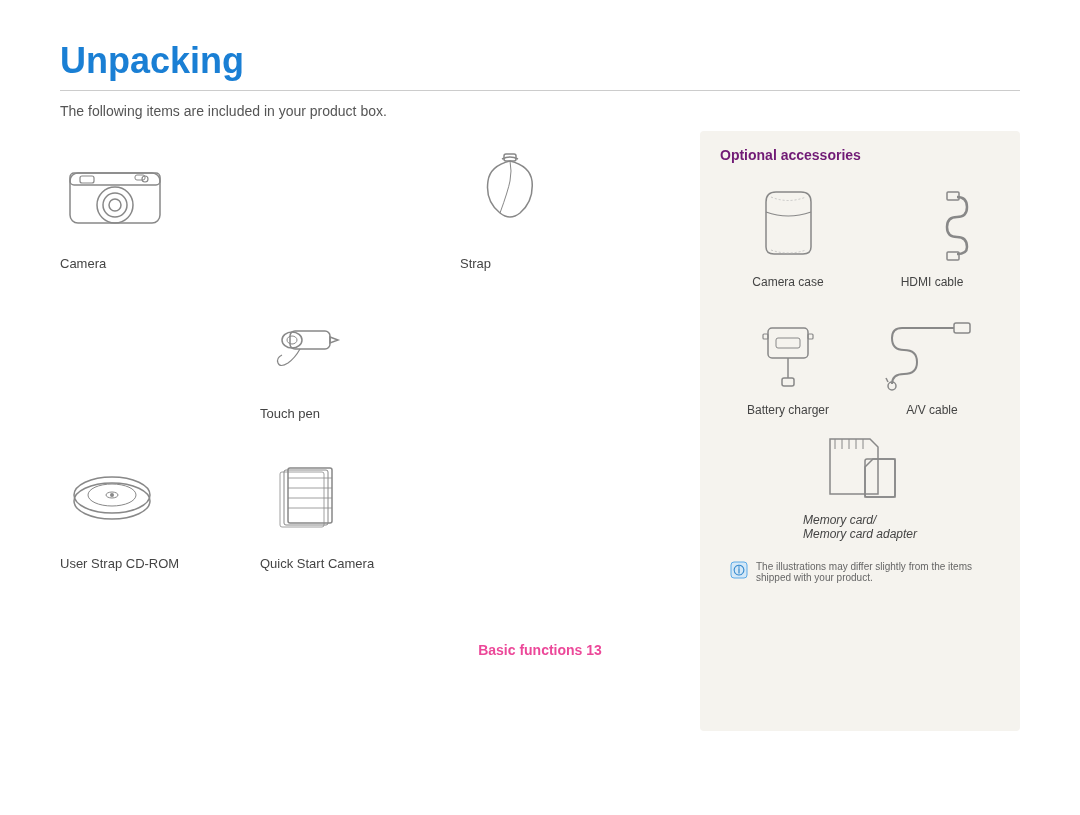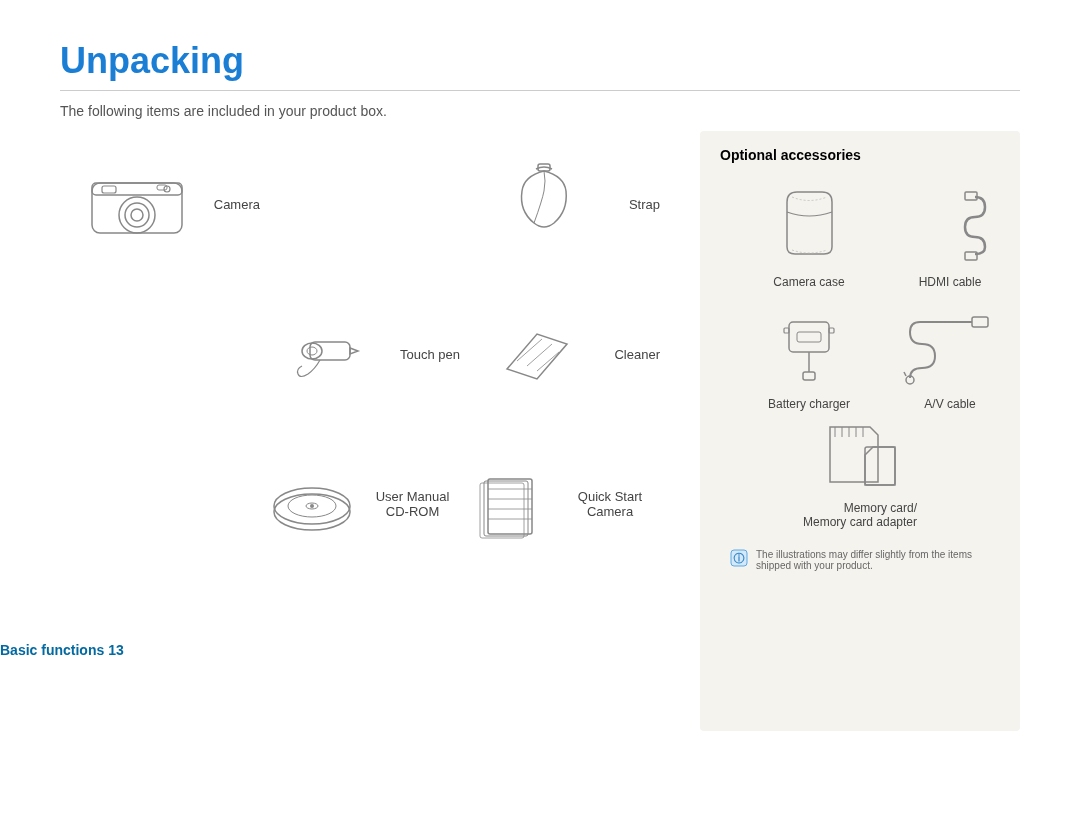--- a/index.html
+++ b/index.html
@@ -46,22 +46,22 @@
 
     .items-grid {
       display: grid;
       grid-template-columns: 200px 200px 200px;
       grid-template-rows: repeat(4, 150px);
       flex: 0 0 620px;
     }
 
     .item-cell {
       display: flex;
-      flex-direction: row;
-      align-items: center;
+      flex-direction: column;
+      align-items: flex-start;
       justify-content: flex-end;
       padding-bottom: 10px;
     }
 
     .item-icon {
       flex: 1;
       display: flex;
       align-items: center;
       justify-content: center;
     }
@@ -77,28 +77,28 @@
       flex: 1;
       background: #f5f3ee;
       border-radius: 4px;
       padding: 16px 20px;
       position: relative;
     }
 
     .optional-title {
       font-size: 14px;
       font-weight: bold;
-      color: #000000;
+      color: #701a75;
       margin-bottom: 10px;
     }
 
     .opt-grid {
       display: grid;
-      grid-template-columns: 1fr;
-      gap: 2px;
+      grid-template-columns: 1fr 1fr;
+      gap: 8px;
     }
 
     .opt-item {
       display: flex;
       flex-direction: column;
       align-items: center;
       justify-content: flex-end;
       min-height: 120px;
       padding-bottom: 4px;
     }
@@ -135,22 +135,23 @@
       width: 18px;
       height: 18px;
       flex-shrink: 0;
     }
 
     .footer {
       position: absolute;
       bottom: 20px;
       left: 0;
       right: 0;
+      text-align: center;
       font-size: 12px;
-      color: #0369a1;
+      color: #ec4899;
     }
 
     .footer span {
       font-weight: bold;
       font-size: 14px;
     }
 
     
     svg { display: block; }
 
@@ -212,47 +213,35 @@
             <ellipse cx="32" cy="37" rx="5" ry="4" fill="none" stroke="#888" stroke-width="1"></ellipse>
 
             <polygon points="70,34 78,37 70,40" fill="none" stroke="#888" stroke-width="1.5"></polygon>
 
             <path d="M40 46 Q35 55 28 60 Q20 65 18 60 Q16 55 22 52" fill="none" stroke="#888" stroke-width="1.2"></path>
           </svg>
         </div>
         <div class="item-label">Touch pen</div>
       </div>
 
-      <div class="item-cell">
-        <div class="item-icon">
-          <svg width="100" height="75" viewBox="0 0 100 75">
-
-            <polygon points="20,55 50,20 80,30 50,65" fill="none" stroke="#888" stroke-width="1.5"></polygon>
-            <line x1="30" y1="47" x2="55" y2="25" stroke="#888" stroke-width="0.8"></line>
-            <line x1="40" y1="52" x2="65" y2="30" stroke="#888" stroke-width="0.8"></line>
-            <line x1="50" y1="57" x2="72" y2="38" stroke="#888" stroke-width="0.8"></line>
-          </svg>
-        </div>
-        <div class="item-label">Cleaner</div>
-      </div>
 
       <div class="item-cell"></div>
 
       <div class="item-cell">
         <div class="item-icon">
           <svg width="105" height="75" viewBox="0 0 105 75">
 
             <ellipse cx="52" cy="48" rx="38" ry="18" fill="none" stroke="#888" stroke-width="1.5"></ellipse>
             <ellipse cx="52" cy="42" rx="38" ry="18" fill="none" stroke="#888" stroke-width="1.5"></ellipse>
             <ellipse cx="52" cy="42" rx="24" ry="11" fill="none" stroke="#888" stroke-width="1"></ellipse>
             <ellipse cx="52" cy="42" rx="6" ry="3" fill="none" stroke="#888" stroke-width="1"></ellipse>
             <circle cx="52" cy="42" r="2" fill="#888"></circle>
           </svg>
         </div>
-        <div class="item-label">User Manual CD-ROM</div>
+        <div class="item-label">User Strap CD-ROM</div>
       </div>
 
       <div class="item-cell">
         <div class="item-icon">
           <svg width="100" height="75" viewBox="0 0 100 75">
 
             <rect x="28" y="15" width="44" height="55" rx="2" fill="none" stroke="#888" stroke-width="1.5"></rect>
             <line x1="28" y1="25" x2="72" y2="25" stroke="#888" stroke-width="0.8"></line>
             <line x1="28" y1="35" x2="72" y2="35" stroke="#888" stroke-width="0.8"></line>
             <line x1="28" y1="45" x2="72" y2="45" stroke="#888" stroke-width="0.8"></line>
@@ -345,21 +334,21 @@
               <line x1="35" y1="10" x2="35" y2="20" stroke="#888" stroke-width="1"></line>
               <line x1="42" y1="10" x2="42" y2="20" stroke="#888" stroke-width="1"></line>
               <line x1="49" y1="10" x2="49" y2="20" stroke="#888" stroke-width="1"></line>
               <line x1="56" y1="10" x2="56" y2="20" stroke="#888" stroke-width="1"></line>
               <line x1="63" y1="10" x2="63" y2="20" stroke="#888" stroke-width="1"></line>
 
               <rect x="65" y="30" width="30" height="38" rx="2" fill="none" stroke="#888" stroke-width="1.5"></rect>
               <polygon points="65,38 73,30 95,30 95,68 65,68" fill="none" stroke="#888" stroke-width="1.5"></polygon>
             </svg>
           </div>
-          <div class="opt-label" style="white-space: pre-line; text-align:right;">Memory card/
+          <div class="opt-label" style="white-space: pre-line; text-align:left;font-style:italic;">Memory card/
 Memory card adapter</div>
         </div>
 
       </div>
 
       <div class="note-box">
         <svg class="note-icon" viewBox="0 0 18 18" width="18" height="18">
           <rect x="1" y="1" width="16" height="16" rx="3" fill="#d4e8f7" stroke="#5aaae8" stroke-width="1"></rect>
           <text x="9" y="13" text-anchor="middle" font-size="11" fill="#3388cc" font-weight="bold">ⓘ</text>
         </svg>

